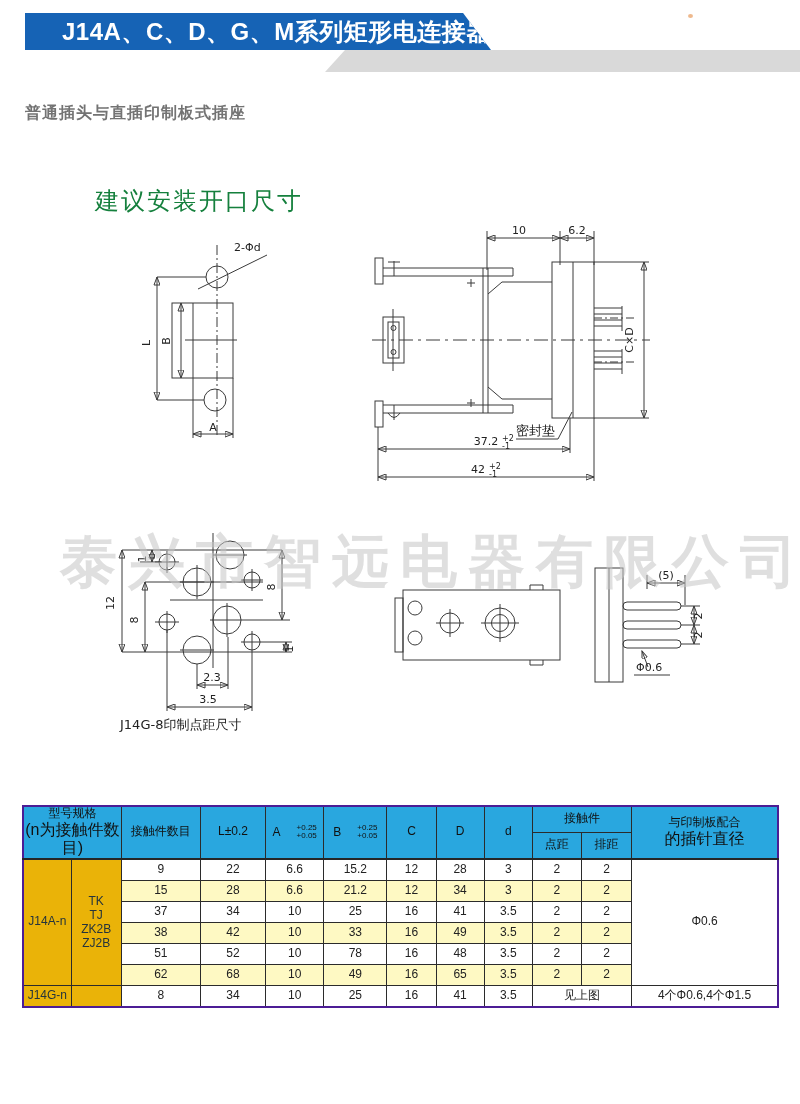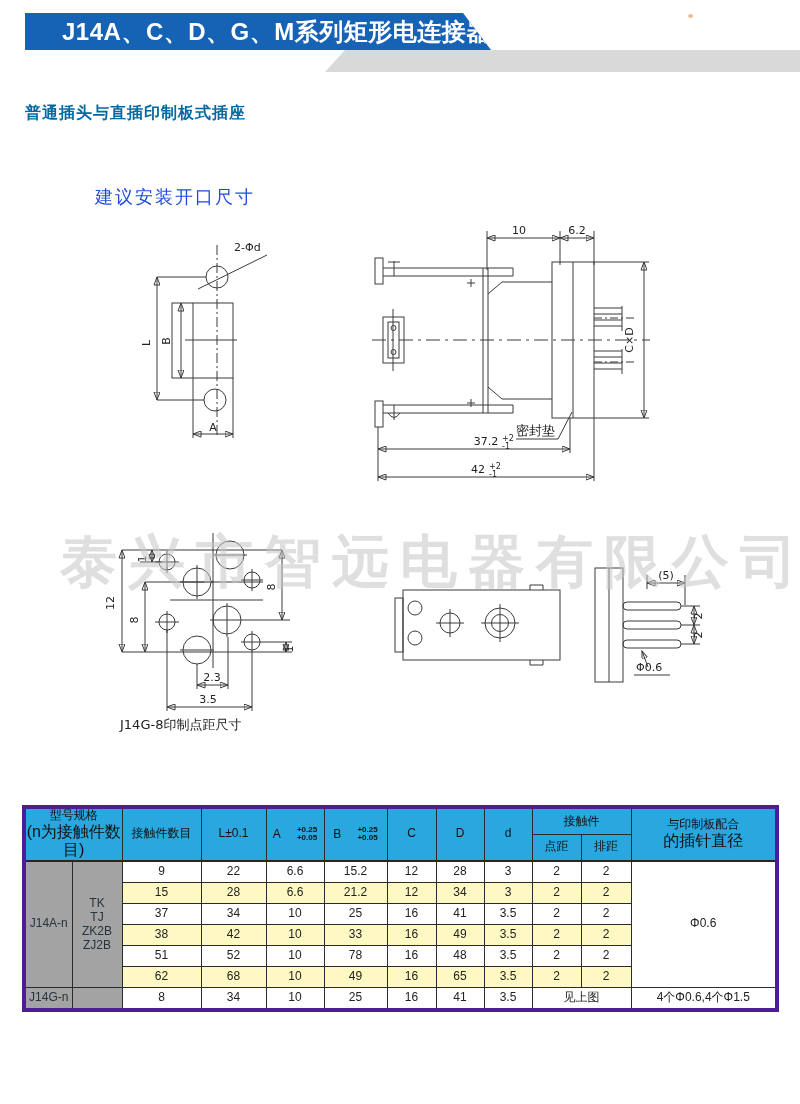--- a/index.html
+++ b/index.html
@@ -9,50 +9,50 @@
   
   .banner{position:absolute;left:25px;top:13px;width:466px;height:37px;
           background:#1663b5;clip-path:polygon(0 0,94% 0,100% 100%,0 100%);
           display:flex;align-items:center;}
   .banner-text{color:#ffffff;font-size:24px;font-weight:bold;padding-left:37px;
                letter-spacing:0.5px;white-space:nowrap;}
   .grayband{position:absolute;left:300px;top:50px;width:500px;height:22px;
             background:#d9d9d9;clip-path:polygon(9% 0,100% 0,100% 100%,5% 100%);}
   .ghost-dot{position:absolute;left:688px;top:14px;width:5px;height:4px;
              background:#e08030;opacity:.55;border-radius:50%;}
-  .subtitle{position:absolute;left:25px;top:103px;color:#0369a1;font-size:16px;
+  .subtitle{position:absolute;left:25px;top:103px;color:#737373;font-size:16px;
             font-weight:bold;letter-spacing:1px;}
-  .section-title{position:absolute;left:95px;top:185px;color:#1d4ed8;font-size:18px;
+  .section-title{position:absolute;left:95px;top:185px;color:#15803d;font-size:24px;
                  letter-spacing:2px;text-align:right;}
 
   
   svg.draw{position:absolute;left:0;top:175px;}
   svg.draw line,svg.draw rect,svg.draw circle,svg.draw path,svg.draw polyline
       {stroke:#3a3a3a;stroke-width:1;fill:none;}
   svg.draw text{fill:#222;font-size:11px;font-family:"DejaVu Sans",sans-serif;stroke:none;}
   svg.draw text.cjk{font-size:13px;}
   svg.draw text.tol{font-size:8px;}
   .watermark{position:absolute;left:60px;top:524px;font-size:57px;color:#c6c6c6;
              opacity:.55;letter-spacing:11px;white-space:nowrap;z-index:6;
              pointer-events:none;font-weight:bold;}
 
   
   table.spec{position:absolute;left:22px;top:805px;width:757px;border-collapse:collapse;
              table-layout:fixed;font-size:12px;color:#222;}
   table.spec th,table.spec td{border:1px solid #2b2b2b;text-align:center;
              padding:0;vertical-align:middle;line-height:1.15;}
-  table.spec{border:4px solid #4c1d95;}
+  table.spec{border:2px solid #4c1d95;}
   table.spec thead th{background:#29a7df;font-weight:normal;height:19px;color:#111;}
   table.spec td{height:20px;background:#ffffff;}
   table.spec tr.alt td{background:#fef9c3;}
-  table.spec td.blue{background:#a3a3a3;color:#25343c;}
+  table.spec td.blue{background:#eab308;color:#25343c;}
   table.spec tbody tr:first-child td{border-top:2px solid #262626;}
   .hdr2{font-size:16px;display:block;}
   .tolstack{display:inline-flex;flex-direction:column;text-align:center;
-            vertical-align:middle;margin-left:16px;font-weight:bold;}
+            vertical-align:middle;margin-left:16px;}
   .tolstack i{font-style:normal;font-size:8px;line-height:8.5px;}
   .variants div{line-height:14px;}
 </style>
 </head>
 <body>
 
 <div class="banner">
   <span class="banner-text">J14A、C、D、G、M系列矩形电连接器</span>
 </div>
 <div class="grayband"></div>
@@ -293,21 +293,21 @@
       <col style="width:50px">
       <col style="width:146px">
   </colgroup>
   <thead>
     <tr>
       <th colspan="2" rowspan="2">
         <span>型号规格</span>
         <span class="hdr2">(n为接触件数目)</span>
       </th>
       <th rowspan="2">接触件数目</th>
-      <th rowspan="2">L±0.1</th>
+      <th rowspan="2">L±0.2</th>
       <th rowspan="2">
         <span>A</span><span class="tolstack">
             <i>+0.25</i>
             <i>+0.05</i>
           </span>
       </th>
       <th rowspan="2">
         <span>B</span><span class="tolstack">
             <i>+0.25</i>
             <i>+0.05</i>

